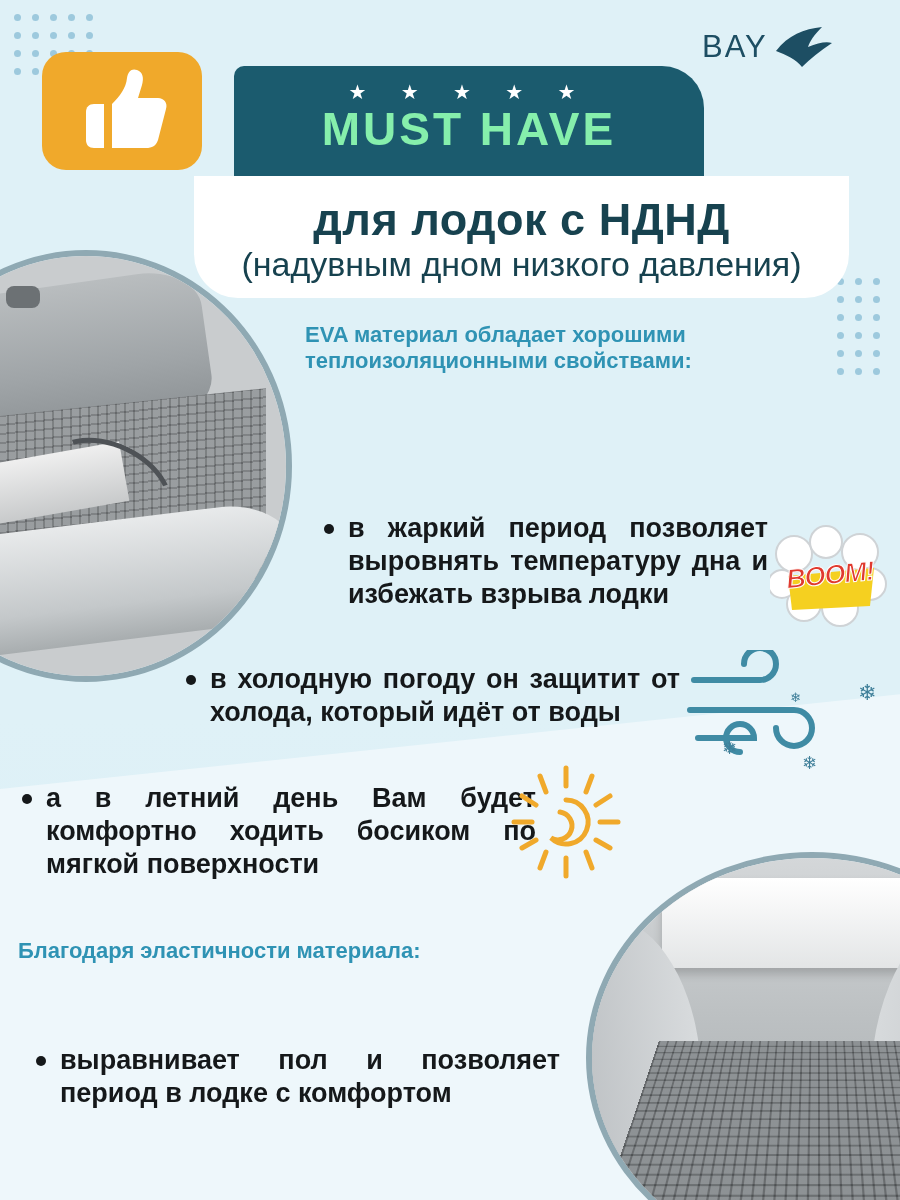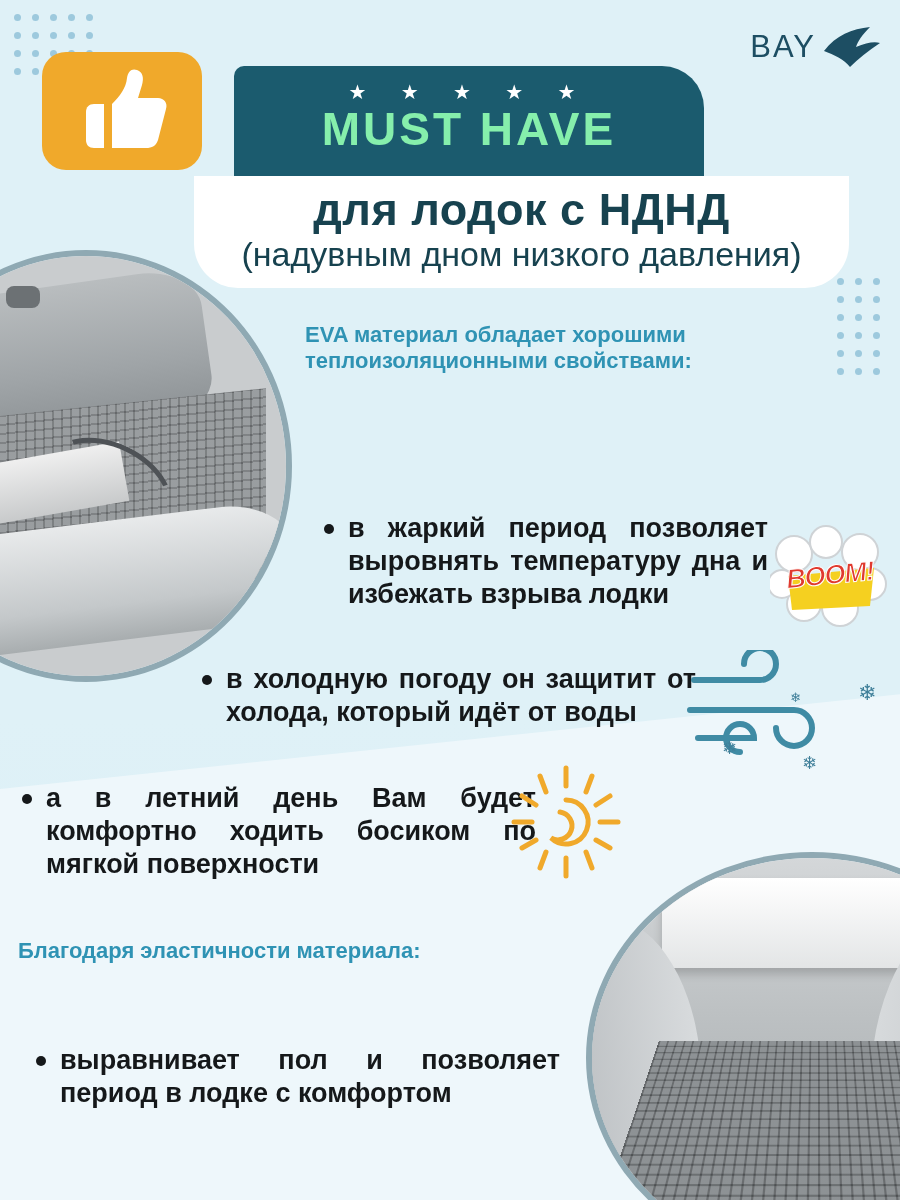--- a/index.html
+++ b/index.html
@@ -50,21 +50,21 @@
 
   
   .logo {
     position: absolute;
     top: 16px;
     right: 18px;
     width: 180px;
     height: 62px;
     display: flex;
     align-items: center;
-    justify-content: flex-end;
+    justify-content: flex-start;
     gap: 6px;
   }
   .logo-text {
     font-family: "Liberation Sans", sans-serif;
     font-size: 31px;
     letter-spacing: 2px;
     color: #1d4e63;
     font-weight: 400;
   }
   .logo-bird {
@@ -110,21 +110,21 @@
     font-weight: bold;
     font-size: 46px;
     letter-spacing: 3px;
     line-height: 1;
   }
   .banner-white {
     position: absolute;
     left: 142px;
     top: 110px;
     width: 655px;
-    padding: 10px 20px 14px 20px;
+    padding: 20px 20px 14px 20px;
     background: #ffffff;
     border-radius: 0 0 44px 44px;
     box-sizing: border-box;
     text-align: center;
   }
   .banner-line1 {
     font-family: "Liberation Sans", sans-serif;
     font-weight: bold;
     font-size: 45px;
     color: #17424f;
@@ -307,21 +307,21 @@
     content: "";
     position: absolute;
     left: 6px;
     top: 12px;
     width: 10px;
     height: 10px;
     border-radius: 50%;
     background: #15181a;
   }
   #bullets-hot { top: 512px; left: 318px; width: 450px; }
-  #bullets-cold { top: 663px; left: 196px; width: 500px; }
+  #bullets-cold { top: 663px; left: 180px; width: 500px; }
   #bullets-summer { top: 782px; left: 16px; width: 520px; }
   #bullets-elastic { top: 1044px; left: 30px; width: 530px; }
 
   
   .boom {
     position: absolute;
     top: 524px;
     left: 770px;
     width: 120px;
     height: 110px;

